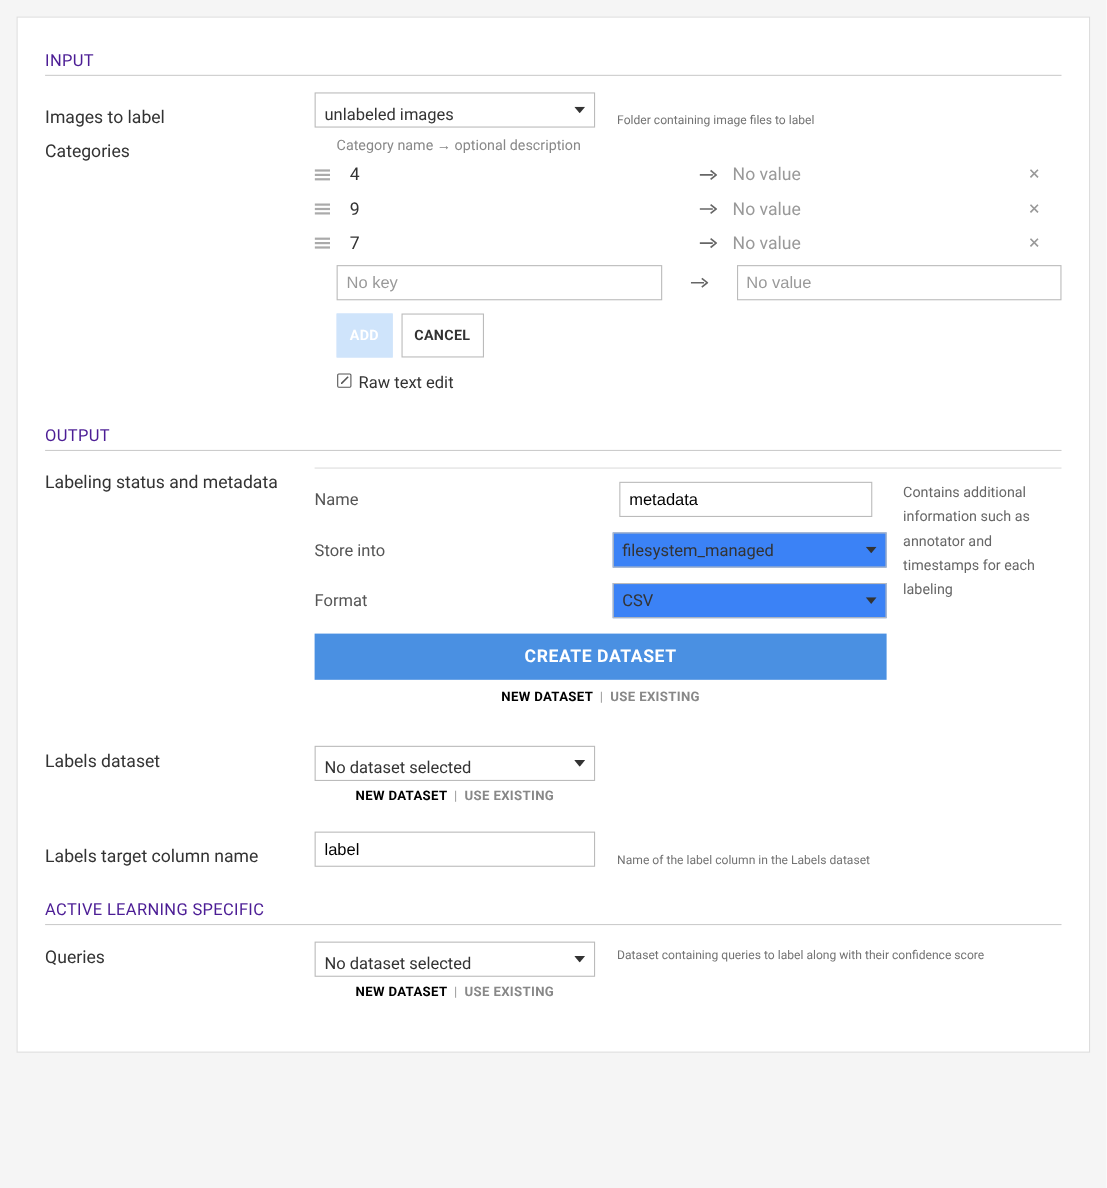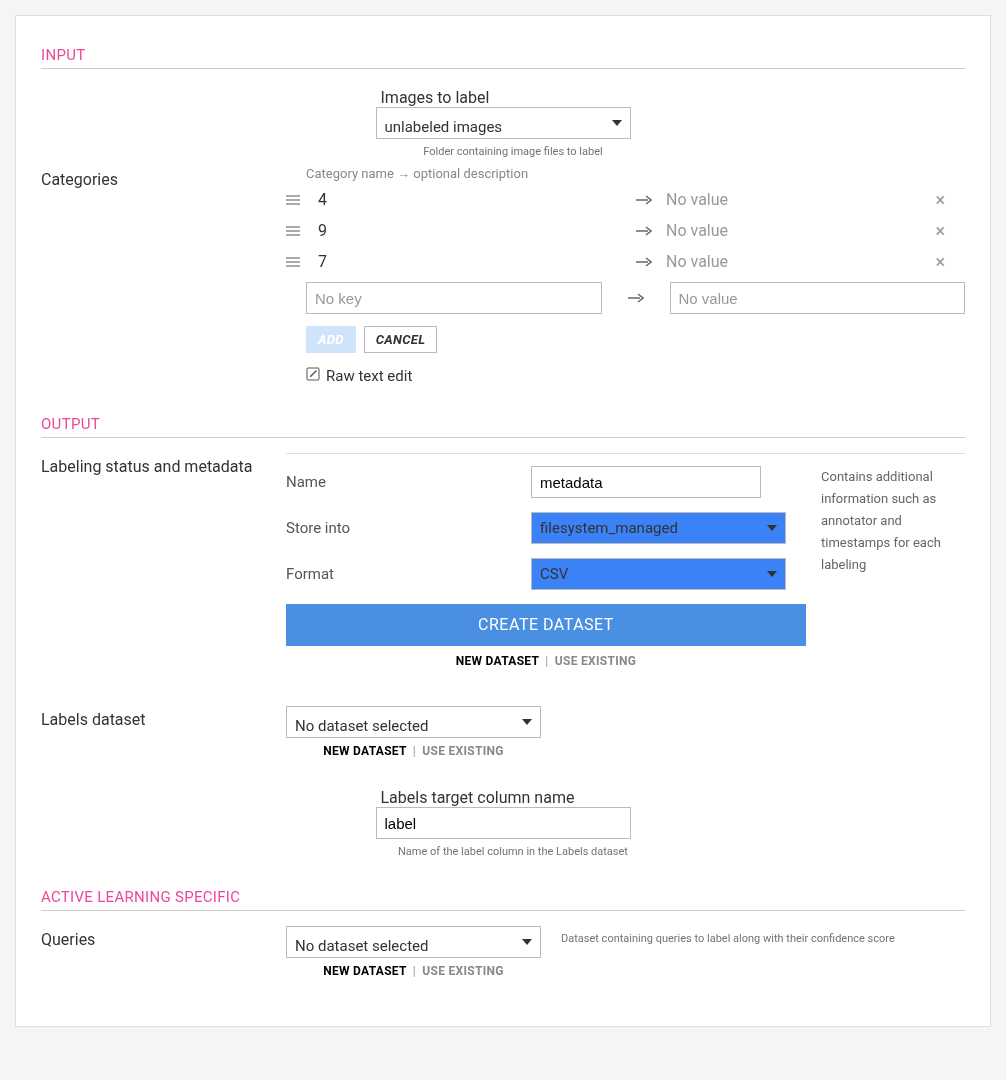--- a/index.html
+++ b/index.html
@@ -12,35 +12,35 @@
     color: #333;
   }
   .panel {
     background: #fff;
     border: 1px solid #ddd;
     padding: 20px 25px 40px 25px;
     width: 976px;
     margin: 0 auto;
   }
   .section-header {
-    color: #ec4899;
+    color: #4c1d95;
     font-size: 15px;
     letter-spacing: 0.3px;
     padding-bottom: 4px;
     border-bottom: 1px solid #ccc;
     margin-top: 30px;
     margin-bottom: 15px;
   }
   .section-header:first-of-type { margin-top: 10px; }
   .row {
     display: flex;
     align-items: flex-start;
     margin-bottom: 8px;
   }
-  .row.align-center { align-items: center; flex-direction: column; }
+  .row.align-center { align-items: flex-end; }
   .label-col {
     width: 245px;
     flex-shrink: 0;
     font-size: 16px;
     color: #333;
     padding-top: 4px;
   }
   .mid-col {
     width: 255px;
     flex-shrink: 0;
@@ -133,29 +133,28 @@
   .cat-input::placeholder { color: #999; }
   .cat-input.key { width: 320px; }
   .cat-input.val { width: 320px; }
   .btn-row {
     margin-left: 20px;
     display: flex;
     gap: 8px;
     margin-bottom: 14px;
   }
   .btn {
-    height: 27px;
+    height: 40px;
     padding: 0 11px;
     font-size: 13px;
     font-weight: 700;
     cursor: pointer;
     display: inline-flex;
     align-items: center;
     letter-spacing: 0.3px;
-    font-style: italic;
   }
   .btn-add {
     background: #cfe4fb;
     color: #fff;
     border: 1px solid #cfe4fb;
   }
   .btn-cancel {
     background: #fff;
     color: #333;
     border: 1px solid #bbb;
@@ -172,20 +171,21 @@
   .output-block {
     flex: 1;
     min-width: 0;
     border-top: 1px solid #ddd;
     padding-top: 12px;
   }
   .out-row {
     display: flex;
     align-items: center;
     margin-bottom: 14px;
+    gap: 32px;
   }
   .out-label {
     width: 245px;
     font-size: 15px;
     color: #555;
   }
   .out-input {
     width: 230px;
     height: 32px;
     border: 1px solid #bbb;
@@ -220,21 +220,21 @@
   .out-left { width: 520px; flex-shrink: 0; }
   .big-btn {
     display: block;
     width: 520px;
     height: 42px;
     line-height: 42px;
     text-align: center;
     background: #4a90e2;
     color: #fff;
     font-size: 16px;
-    font-weight: 400;
+    font-weight: 700;
     letter-spacing: 0.5px;
     cursor: pointer;
     margin-top: 6px;
   }
   .toggle-line {
     text-align: center;
     font-size: 12px;
     font-weight: 700;
     color: #aaa;
     margin-top: 8px;

